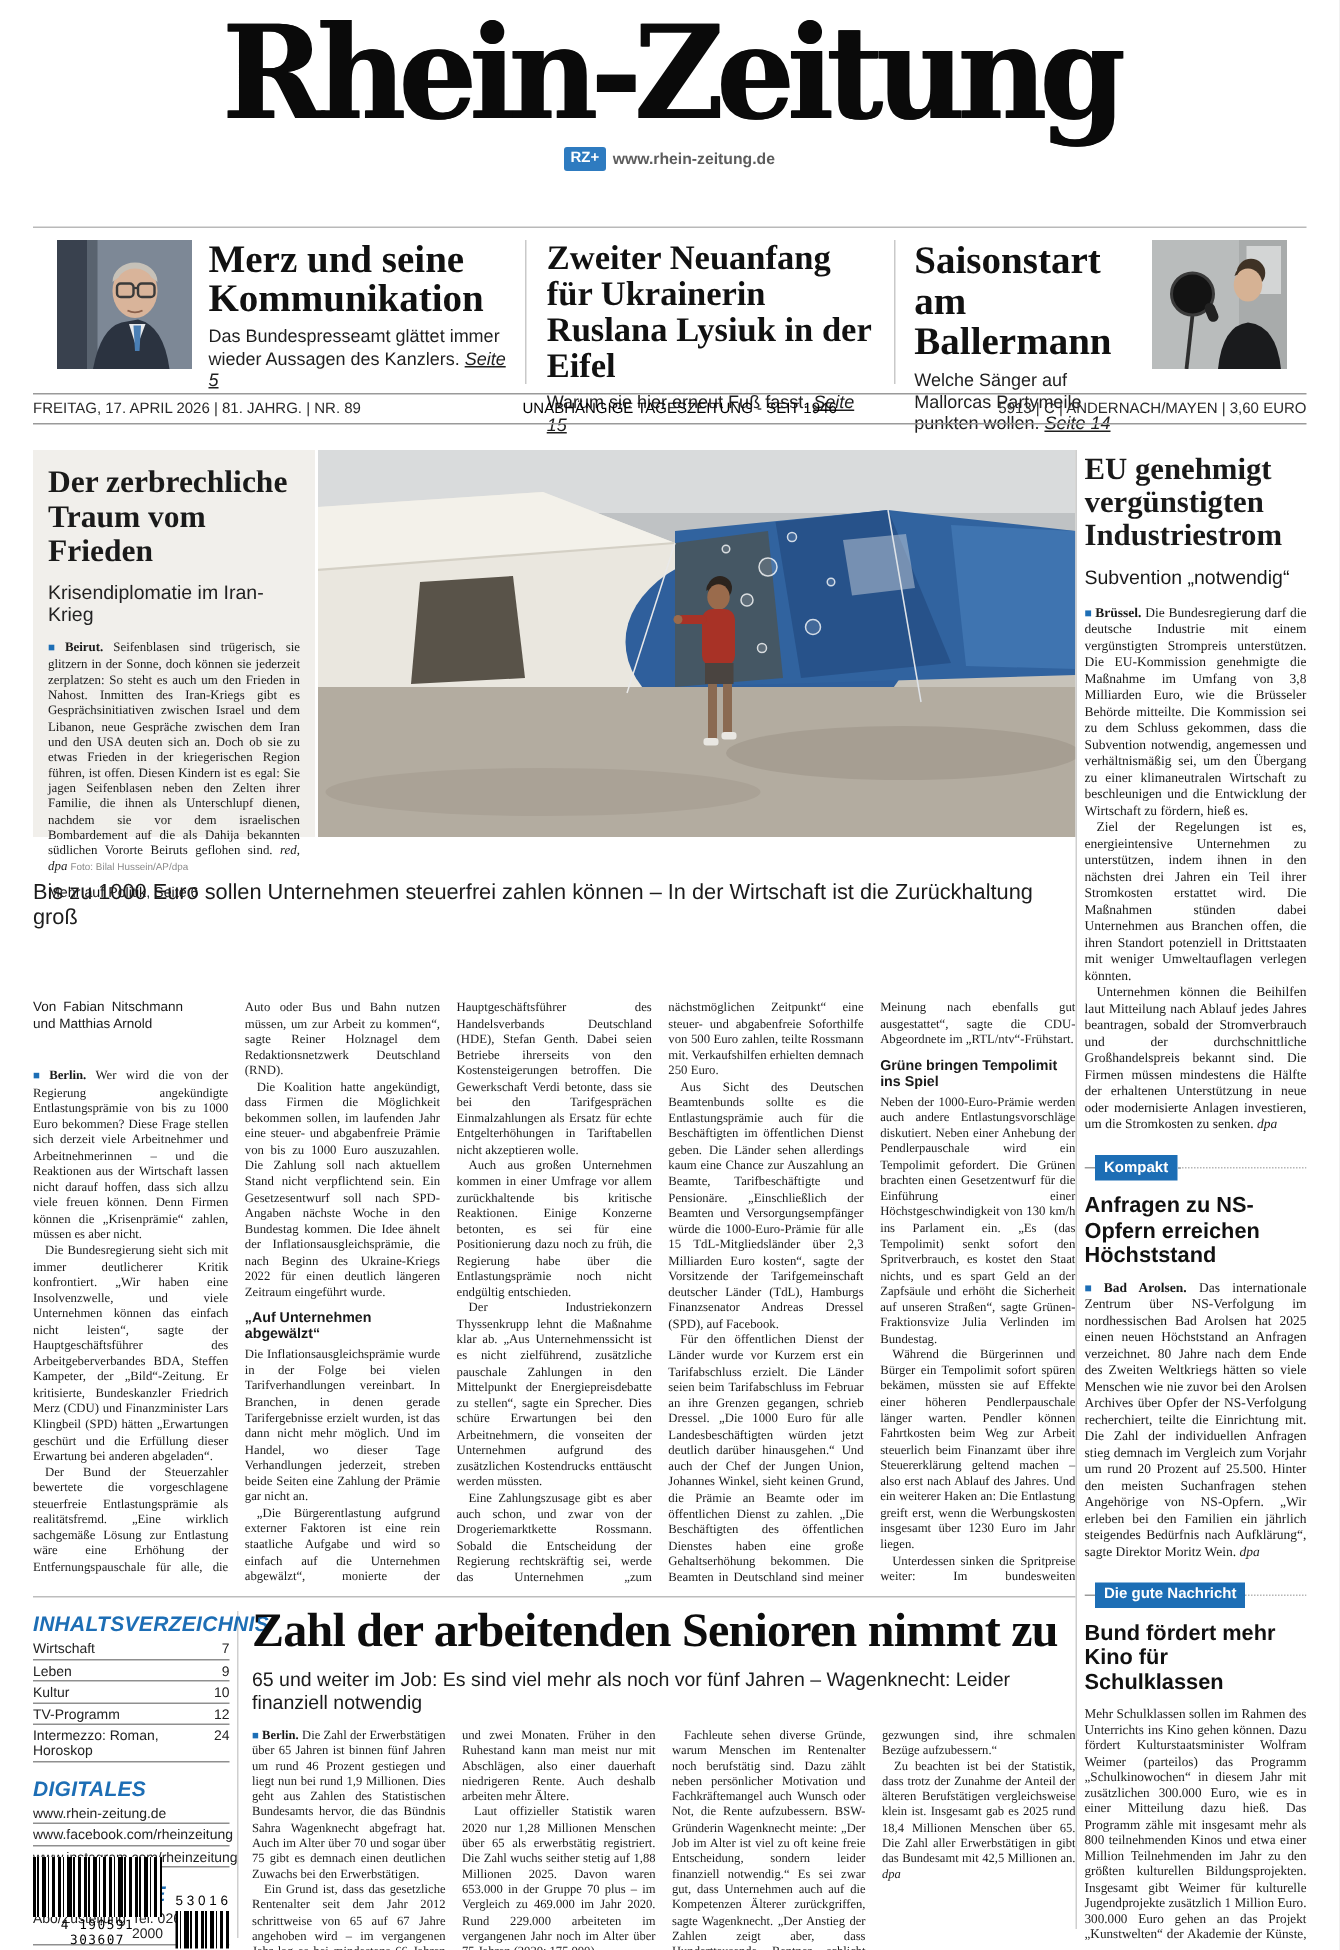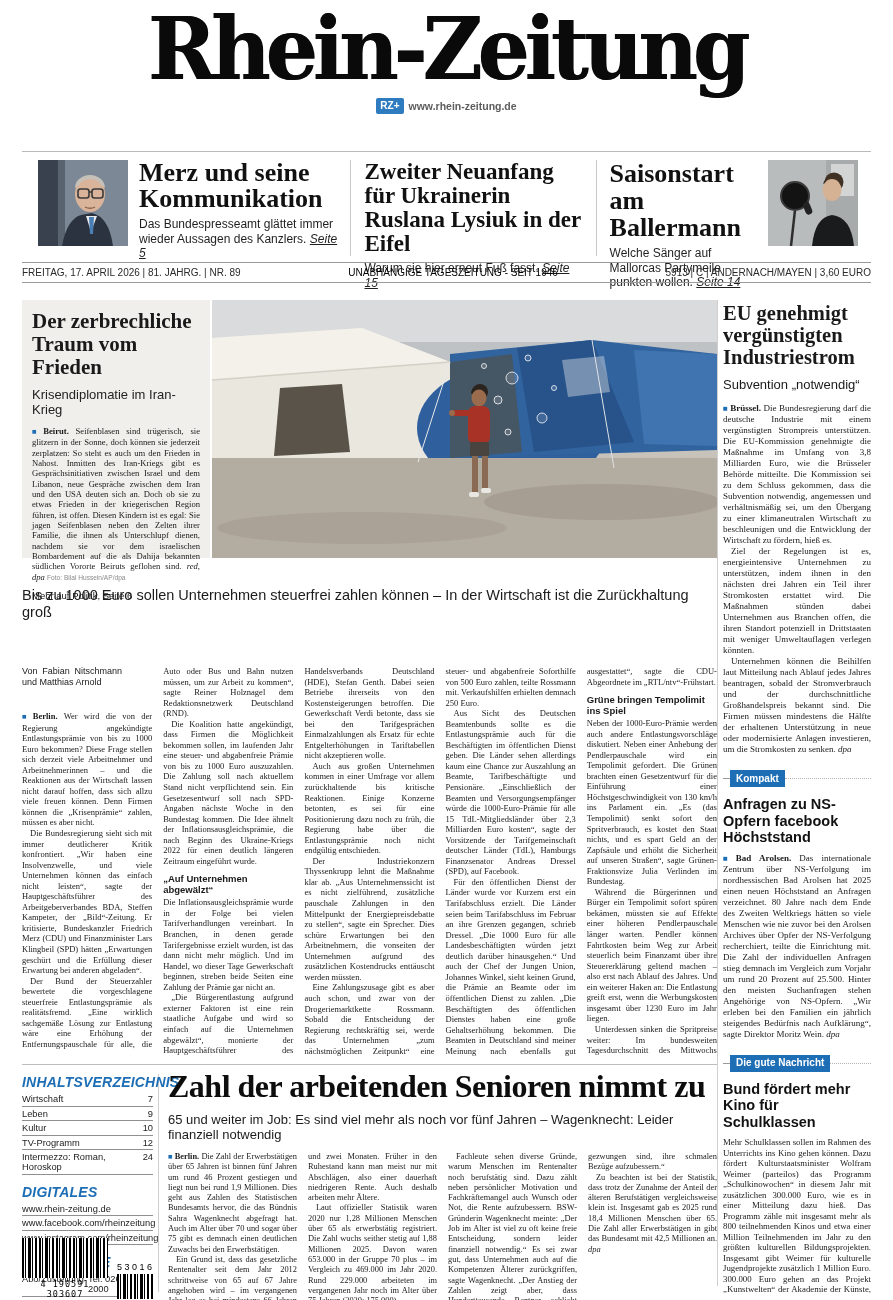--- a/index.html
+++ b/index.html
@@ -270,21 +270,21 @@
       <p><span class="city-marker">■</span><span class="city">Brüssel.</span> <span>Die Bundesregierung darf die deutsche Industrie mit einem vergünstigten Strompreis unterstützen. Die EU-Kommission genehmigte die Maßnahme im Umfang von 3,8 Milliarden Euro, wie die Brüsseler Behörde mitteilte. Die Kommission sei zu dem Schluss gekommen, dass die Subvention notwendig, angemessen und verhältnismäßig sei, um den Übergang zu einer klimaneutralen Wirtschaft zu beschleunigen und die Entwicklung der Wirtschaft zu fördern, hieß es.</span></p>
       <p>Ziel der Regelungen ist es, energieintensive Unternehmen zu unterstützen, indem ihnen in den nächsten drei Jahren ein Teil ihrer Stromkosten erstattet wird. Die Maßnahmen stünden dabei Unternehmen aus Branchen offen, die ihren Standort potenziell in Drittstaaten mit weniger Umweltauflagen verlegen könnten.</p>
       <p><span>Unternehmen können die Beihilfen laut Mitteilung nach Ablauf jedes Jahres beantragen, sobald der Stromverbrauch und der durchschnittliche Großhandelspreis bekannt sind. Die Firmen müssen mindestens die Hälfte der erhaltenen Unterstützung in neue oder modernisierte Anlagen investieren, um die Stromkosten zu senken.</span> <span class="credit">dpa</span></p>
     </div>
 
     <div class="badge-row">
       <span class="badge-pre"></span>
       <span class="badge">Kompakt</span>
       <span class="badge-dots"></span>
     </div>
-    <h4 class="sb-h4">Anfragen zu NS-Opfern facebook Höchststand</h4>
+    <h4 class="sb-h4">Anfragen zu NS-Opfern erreichen Höchststand</h4>
     <div class="sb-body">
       <p><span class="city-marker">■</span><span class="city">Bad Arolsen.</span> <span>Das internationale Zentrum über NS-Verfolgung im nordhessischen Bad Arolsen hat 2025 einen neuen Höchststand an Anfragen verzeichnet. 80 Jahre nach dem Ende des Zweiten Weltkriegs hätten so viele Menschen wie nie zuvor bei den Arolsen Archives über Opfer der NS-Verfolgung recherchiert, teilte die Einrichtung mit. Die Zahl der individuellen Anfragen stieg demnach im Vergleich zum Vorjahr um rund 20 Prozent auf 25.500. Hinter den meisten Suchanfragen stehen Angehörige von NS-Opfern. „Wir erleben bei den Familien ein jährlich steigendes Bedürfnis nach Aufklärung“, sagte Direktor Moritz Wein.</span> <span class="credit">dpa</span></p>
     </div>
 
     <div class="badge-row">
       <span class="badge-pre"></span>
       <span class="badge">Die gute Nachricht</span>
       <span class="badge-dots"></span>
     </div>
     <h4 class="sb-h4">Bund fördert mehr Kino für Schulklassen</h4>
@@ -297,21 +297,21 @@
     <div class="main-subhead">Bis zu 1000 Euro sollen Unternehmen steuerfrei zahlen können – In der Wirtschaft ist die Zurückhaltung groß</div>
   </div>
 
   <div class="main-body">
     <div class="byline">Von Fabian Nitschmann und Matthias Arnold</div>
     <p><span class="city-marker">■</span><span class="city">Berlin.</span> <span>Wer wird die von der Regierung angekündigte Entlastungsprämie von bis zu 1000 Euro bekommen? Diese Frage stellen sich derzeit viele Arbeitnehmer und Arbeitnehmerinnen – und die Reaktionen aus der Wirtschaft lassen nicht darauf hoffen, dass sich allzu viele freuen können. Denn Firmen können die „Krisenprämie“ zahlen, müssen es aber nicht.</span></p>
     <p>Die Bundesregierung sieht sich mit immer deutlicherer Kritik konfrontiert. „Wir haben eine Insolvenzwelle, und viele Unternehmen können das einfach nicht leisten“, sagte der Hauptgeschäftsführer des Arbeitgeberverbandes BDA, Steffen Kampeter, der „Bild“-Zeitung. Er kritisierte, Bundeskanzler Friedrich Merz (CDU) und Finanzminister Lars Klingbeil (SPD) hätten „Erwartungen geschürt und die Erfüllung dieser Erwartung bei anderen abgeladen“.</p>
     <p>Der Bund der Steuerzahler bewertete die vorgeschlagene steuerfreie Entlastungsprämie als realitätsfremd. „Eine wirklich sachgemäße Lösung zur Entlastung wäre eine Erhöhung der Entfernungspauschale für alle, die Auto oder Bus und Bahn nutzen müssen, um zur Arbeit zu kommen“, sagte Reiner Holznagel dem Redaktionsnetzwerk Deutschland (RND).</p>
     <p>Die Koalition hatte angekündigt, dass Firmen die Möglichkeit bekommen sollen, im laufenden Jahr eine steuer- und abgabenfreie Prämie von bis zu 1000 Euro auszuzahlen. Die Zahlung soll nach aktuellem Stand nicht verpflichtend sein. Ein Gesetzesentwurf soll nach SPD-Angaben nächste Woche in den Bundestag kommen. Die Idee ähnelt der Inflationsausgleichsprämie, die nach Beginn des Ukraine-Kriegs 2022 für einen deutlich längeren Zeitraum eingeführt wurde.</p>
     <div class="crosshead">„Auf Unternehmen abgewälzt“</div>
-    <p>Die Inflationsausgleichsprämie wurde in der Folge bei vielen Tarifverhandlungen vereinbart. In Branchen, in denen gerade Tarifergebnisse erzielt wurden, ist das dann nicht mehr möglich. Und im Handel, wo dieser Tage Gewerkschaft beginnen, streben beide Seiten eine Zahlung der Prämie gar nicht an.</p>
+    <p>Die Inflationsausgleichsprämie wurde in der Folge bei vielen Tarifverhandlungen vereinbart. In Branchen, in denen gerade Tarifergebnisse erzielt wurden, ist das dann nicht mehr möglich. Und im Handel, wo dieser Tage Verhandlungen jederzeit, streben beide Seiten eine Zahlung der Prämie gar nicht an.</p>
     <p>„Die Bürgerentlastung aufgrund externer Faktoren ist eine rein staatliche Aufgabe und wird so einfach auf die Unternehmen abgewälzt“, monierte der Hauptgeschäftsführer des Handelsverbands Deutschland (HDE), Stefan Genth. Dabei seien Betriebe ihrerseits von den Kostensteigerungen betroffen. Die Gewerkschaft Verdi betonte, dass sie bei den Tarifgesprächen Einmalzahlungen als Ersatz für echte Entgelterhöhungen in Tariftabellen nicht akzeptieren wolle.</p>
     <p>Auch aus großen Unternehmen kommen in einer Umfrage vor allem zurückhaltende bis kritische Reaktionen. Einige Konzerne betonten, es sei für eine Positionierung dazu noch zu früh, die Regierung habe über die Entlastungsprämie noch nicht endgültig entschieden.</p>
     <p>Der Industriekonzern Thyssenkrupp lehnt die Maßnahme klar ab. „Aus Unternehmenssicht ist es nicht zielführend, zusätzliche pauschale Zahlungen in den Mittelpunkt der Energiepreisdebatte zu stellen“, sagte ein Sprecher. Dies schüre Erwartungen bei den Arbeitnehmern, die vonseiten der Unternehmen aufgrund des zusätzlichen Kostendrucks enttäuscht werden müssten.</p>
     <p>Eine Zahlungszusage gibt es aber auch schon, und zwar von der Drogeriemarktkette Rossmann. Sobald die Entscheidung der Regierung rechtskräftig sei, werde das Unternehmen „zum nächstmöglichen Zeitpunkt“ eine steuer- und abgabenfreie Soforthilfe von 500 Euro zahlen, teilte Rossmann mit. Verkaufshilfen erhielten demnach 250 Euro.</p>
     <p>Aus Sicht des Deutschen Beamtenbunds sollte es die Entlastungsprämie auch für die Beschäftigten im öffentlichen Dienst geben. Die Länder sehen allerdings kaum eine Chance zur Auszahlung an Beamte, Tarifbeschäftigte und Pensionäre. „Einschließlich der Beamten und Versorgungsempfänger würde die 1000-Euro-Prämie für alle 15 TdL-Mitgliedsländer über 2,3 Milliarden Euro kosten“, sagte der Vorsitzende der Tarifgemeinschaft deutscher Länder (TdL), Hamburgs Finanzsenator Andreas Dressel (SPD), auf Facebook.</p>
     <p>Für den öffentlichen Dienst der Länder wurde vor Kurzem erst ein Tarifabschluss erzielt. Die Länder seien beim Tarifabschluss im Februar an ihre Grenzen gegangen, schrieb Dressel. „Die 1000 Euro für alle Landesbeschäftigten würden jetzt deutlich darüber hinausgehen.“ Und auch der Chef der Jungen Union, Johannes Winkel, sieht keinen Grund, die Prämie an Beamte oder im öffentlichen Dienst zu zahlen. „Die Beschäftigten des öffentlichen Dienstes haben eine große Gehaltserhöhung bekommen. Die Beamten in Deutschland sind meiner Meinung nach ebenfalls gut ausgestattet“, sagte die CDU-Abgeordnete im „RTL/ntv“-Frühstart.</p>
     <div class="crosshead">Grüne bringen Tempolimit ins Spiel</div>
     <p>Neben der 1000-Euro-Prämie werden auch andere Entlastungsvorschläge diskutiert. Neben einer Anhebung der Pendlerpauschale wird ein Tempolimit gefordert. Die Grünen brachten einen Gesetzentwurf für die Einführung einer Höchstgeschwindigkeit von 130 km/h ins Parlament ein. „Es (das Tempolimit) senkt sofort den Spritverbrauch, es kostet den Staat nichts, und es spart Geld an der Zapfsäule und erhöht die Sicherheit auf unseren Straßen“, sagte Grünen-Fraktionsvize Julia Verlinden im Bundestag.</p>
     <p>Während die Bürgerinnen und Bürger ein Tempolimit sofort spüren bekämen, müssten sie auf Effekte einer höheren Pendlerpauschale länger warten. Pendler können Fahrtkosten beim Weg zur Arbeit steuerlich beim Finanzamt über ihre Steuererklärung geltend machen – also erst nach Ablauf des Jahres. Und ein weiterer Haken an: Die Entlastung greift erst, wenn die Werbungskosten insgesamt über 1230 Euro im Jahr liegen.</p>
     <p>Unterdessen sinken die Spritpreise weiter: Im bundesweiten Tagesdurchschnitt des Mittwochs verbilligte sich Diesel um 4,9 Cent auf 2,237 Euro pro Liter, wie der ADAC mitteilt. Der Preis für Super E10 gab um 1,8 Cent auf 2,089 Euro nach. Im Vergleich zum Allzeithoch am Dienstag nach Ostern hat sich Diesel damit bereits um 21 Cent pro Liter verbilligt. Bei E10 ging es seit dem Jahreshoch am Ostermontag um gut 10 Cent nach unten. Beide Kraftstoffsorten sind aber noch immer sehr viel teurer als vor Kriegsbeginn. Bei Diesel sind es 49 Cent, bei E10 31 Cent pro Liter.</p>

